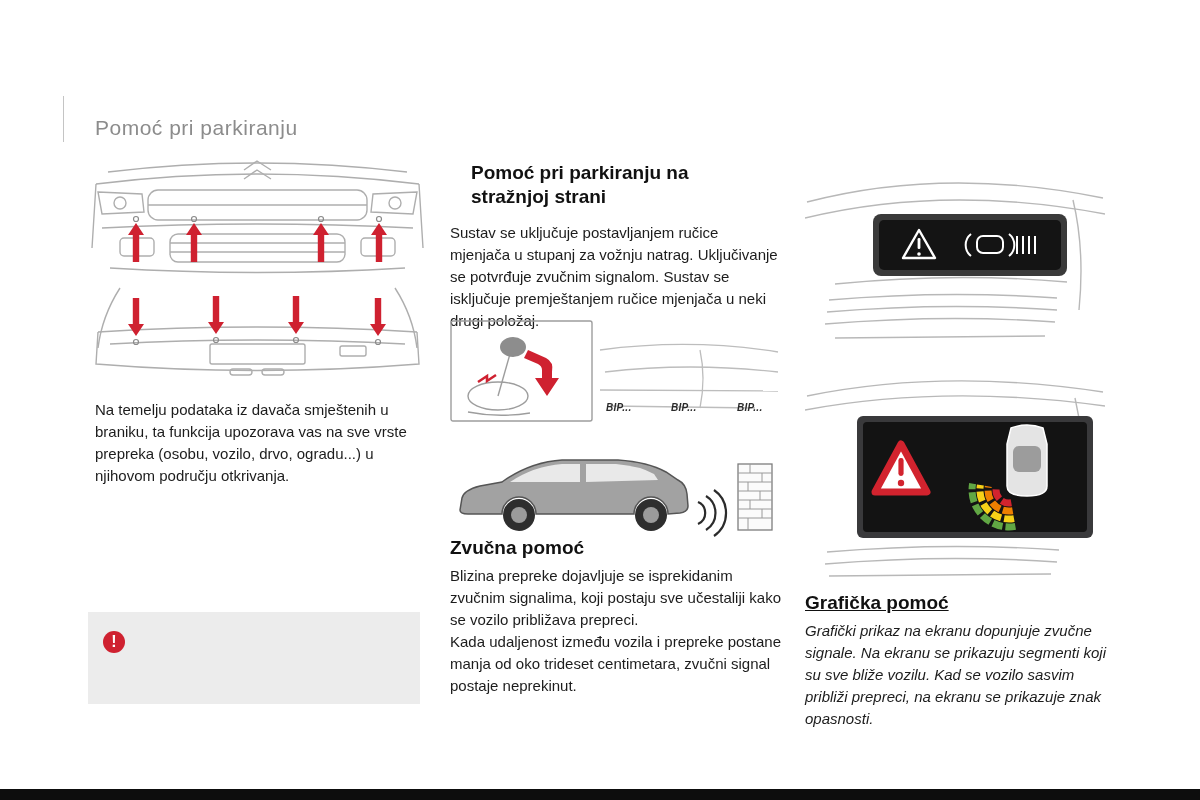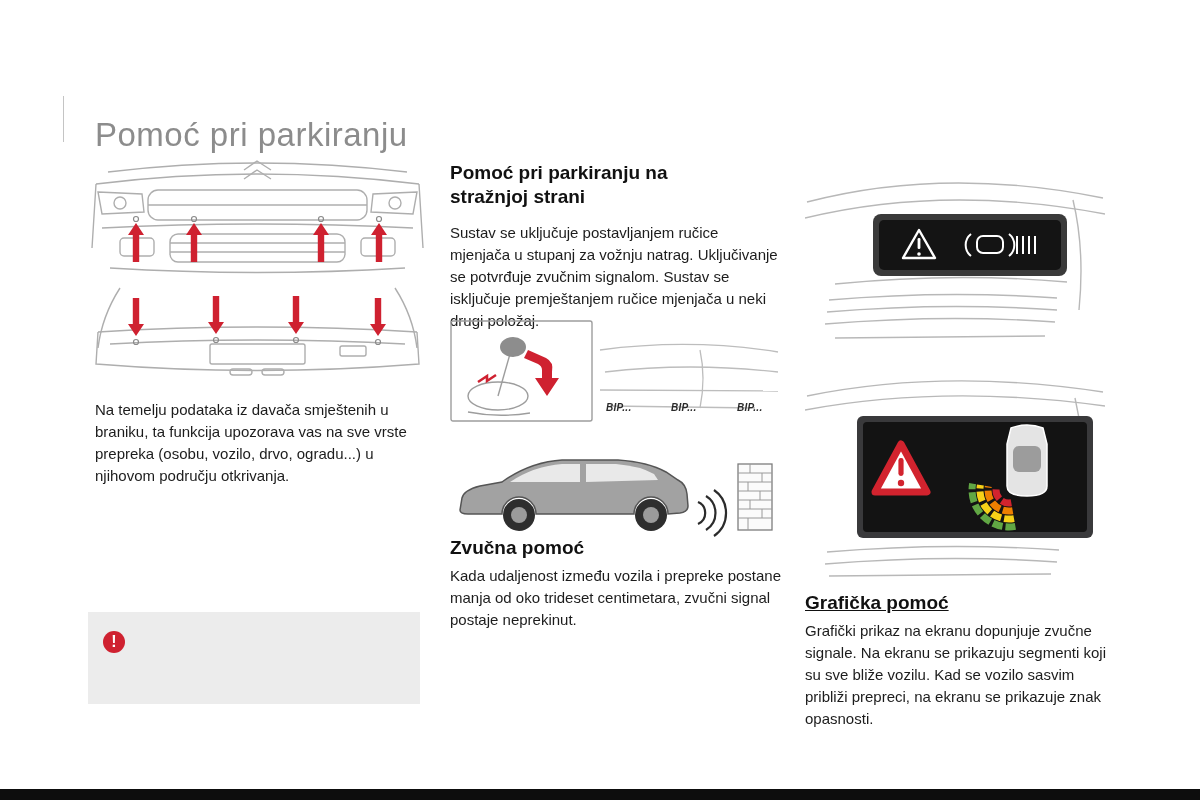--- a/index.html
+++ b/index.html
@@ -1,52 +1,52 @@
 <!DOCTYPE html>
 <html><head>
 <meta charset="utf-8">
 <style>
   * { margin:0; padding:0; box-sizing:border-box; }
   html,body { background:#ffffff; }
   body { font-family:"Liberation Sans", sans-serif; color:#1c1c1c; }
   .page { position:relative; width:1200px; height:800px; background:#fff; overflow:hidden; }
   .abs { position:absolute; }
 
-  .title { left:95px; top:116px; font-size:33px; font-weight:400; color:#8c8c8c; letter-spacing:.5px; }
+  .title { left:95px; top:116px; font-size:21px; font-weight:400; color:#8c8c8c; letter-spacing:.5px; }
   .title-rule { left:63px; top:96px; width:1px; height:46px; background:#c4c4c4; }
 
   .body-text { font-size:15px; line-height:22px; color:#1c1c1c; }
   .body-text p { margin:0; }
   .col-heading { font-size:19px; line-height:24px; font-weight:700; color:#111; }
 
   
   .illus-front { left:90px; top:150px; width:335px; height:132px; }
   .illus-rear  { left:90px; top:286px; width:335px; height:100px; }
   .left-text { left:95px; top:399px; width:334px; }
   .warning-box { left:88px; top:612px; width:332px; height:92px; background:#ececec; display:flex; align-items:flex-start; padding:17px 14px 0 15px; }
   .warning-icon { flex:0 0 auto; width:22px; height:22px; border-radius:50%; background:#cf2130; color:#fff; font-weight:700; font-size:16px; line-height:22px; text-align:center; margin-top:2px; }
   .warning-text { margin-left:13px; width:270px; }
 
   
-  .mid-heading { left:450px; top:161px; width:280px; }
+  .mid-heading { left:471px; top:161px; width:280px; }
   .mid-para1 { left:450px; top:222px; width:332px; }
   .illus-gear { left:450px; top:320px; width:330px; height:103px; }
   .bip { font-size:10px; font-weight:700; font-style:italic; color:#2b2b2b; letter-spacing:.3px; }
   .bip1 { left:606px; top:402px; }
   .bip2 { left:671px; top:402px; }
   .bip3 { left:737px; top:402px; }
   .illus-carside { left:450px; top:428px; width:325px; height:115px; }
   .mid-heading2 { left:450px; top:536px; width:300px; }
   .mid-text2 { left:450px; top:565px; width:336px; }
 
   
   .illus-dash1 { left:805px; top:158px; width:300px; height:202px; }
   .illus-dash2 { left:805px; top:366px; width:300px; height:224px; }
   .right-heading { left:805px; top:591px; width:300px;text-decoration:underline; }
-  .right-para { left:805px; top:620px; width:306px; }
+  .right-para { left:805px; top:620px; width:306px;font-style:italic; }
 
   .bottom-bar { left:0; top:789px; width:1200px; height:11px; background:#0d0d0d; }
 </style>
 </head>
 <body>
 
 <div class="page">
 
   <div class="abs title-rule"></div>
   <h1 class="abs title">Pomoć pri parkiranju</h1>
@@ -165,20 +165,21 @@
       <rect x="288" y="36" width="34" height="66" fill="#fbfbfb" stroke="#7d7d7d" stroke-width="1.3"></rect>
       <g stroke="#9a9a9a" stroke-width="1">
         <path d="M288 45 H322 M288 54 H322 M288 63 H322 M288 72 H322 M288 81 H322 M288 90 H322"></path>
         <path d="M300 36 V45 M312 45 V54 M298 54 V63 M310 63 V72 M300 72 V81 M312 81 V90 M298 90 V102"></path>
       </g>
     </g>
   </svg>
 
   <h2 class="abs col-heading mid-heading2">Zvučna pomoć</h2>
   <div class="abs body-text mid-text2">
+    <p>Blizina prepreke dojavljuje se isprekidanim zvučnim signalima, koji postaju sve učestaliji kako se vozilo približava prepreci.</p>
     <p>Kada udaljenost između vozila i prepreke postane manja od oko trideset centimetara, zvučni signal postaje neprekinut.</p>
   </div>
 
   <svg class="abs illus-dash1" viewBox="0 0 300 202">
     <g fill="none" stroke="#b8b8b8" stroke-width="1.4">
       <path d="M2 44 Q140 8 298 40"></path>
       <path d="M0 60 Q140 26 300 56"></path>
       <path d="M268 42 Q280 92 274 152"></path>
       <path d="M30 126 Q150 114 262 124"></path>
       <path d="M24 142 Q140 132 252 140"></path>

